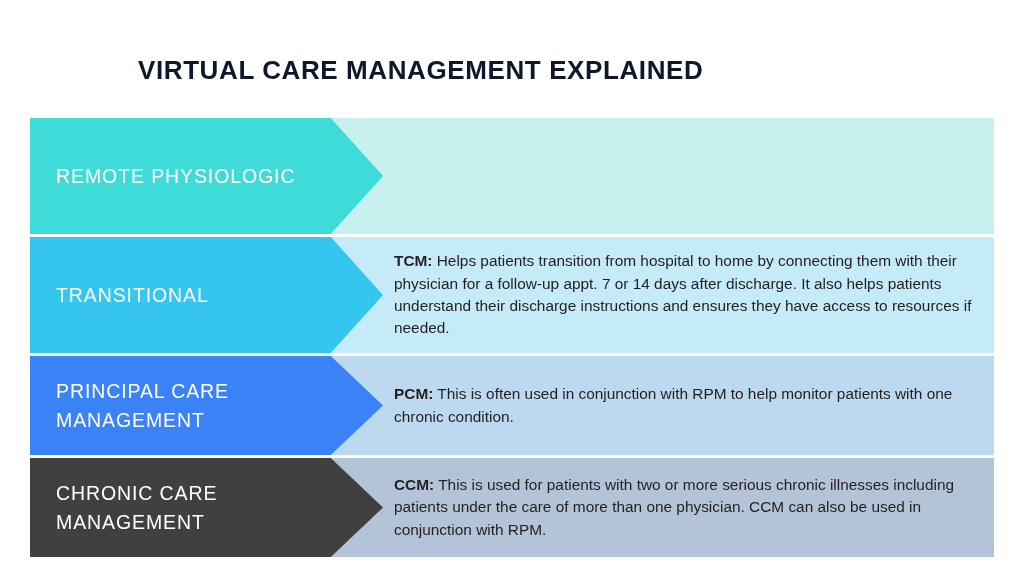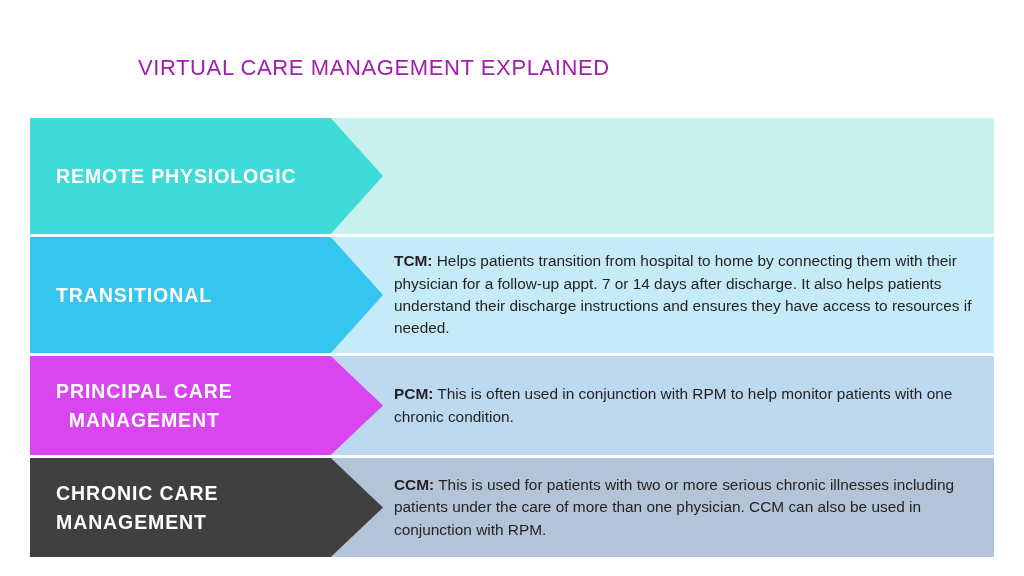--- a/index.html
+++ b/index.html
@@ -18,24 +18,24 @@
     width: 1024px;
     height: 576px;
     background: #ffffff;
   }
 
   
   .title {
     position: absolute;
     left: 138px;
     top: 55px;
-    font-size: 22px;
-    font-weight: normal;
+    font-size: 26px;
+    font-weight: bold;
     letter-spacing: 0.6px;
-    color: #a21caf;
+    color: #0f172a;
     white-space: nowrap;
   }
 
   
   .rows {
     position: absolute;
     left: 30px;
     top: 118px;
     width: 964px;
   }
@@ -59,21 +59,21 @@
     width: 353px;
     height: 100%;
     -webkit-clip-path: polygon(0 0, 85.2% 0, 100% 50%, 85.2% 100%, 0 100%);
     clip-path: polygon(0 0, 85.2% 0, 100% 50%, 85.2% 100%, 0 100%);
     display: flex;
     align-items: center;
   }
   .row-label {
     color: #ffffff;
     font-size: 19.5px;
-    font-weight: bold;
+    font-weight: normal;
     letter-spacing: 0.9px;
     line-height: 1.48;
     padding-left: 26px;
     padding-right: 10px;
     max-width: 270px;
   }
   .row-desc {
     position: relative;
     margin-left: 364px;
     padding-right: 14px;
@@ -127,21 +127,21 @@
       </div>
       <div class="row-desc">
         <div>
           <span class="abbr">TCM:</span><span> Helps patients transition from hospital to home by connecting them with their physician for a follow-up appt. 7 or 14 days after discharge. It also helps patients understand their discharge instructions and ensures they have access to resources if needed.</span>
         </div>
       </div>
     </div>
 
     <div class="row row-3">
       <div class="row-bg" style="background-color: rgb(188, 217, 240);"></div>
-      <div class="row-arrow" style="background-color: #d946ef; text-align: center;">
+      <div class="row-arrow" style="background-color: #3b82f6;">
         <div class="row-label">
           <span>PRINCIPAL CARE</span><br>
           <span>MANAGEMENT</span>
         </div>
       </div>
       <div class="row-desc">
         <div>
           <span class="abbr">PCM:</span><span> This is often used in conjunction with RPM to help monitor patients with one chronic condition.</span>
         </div>
       </div>

